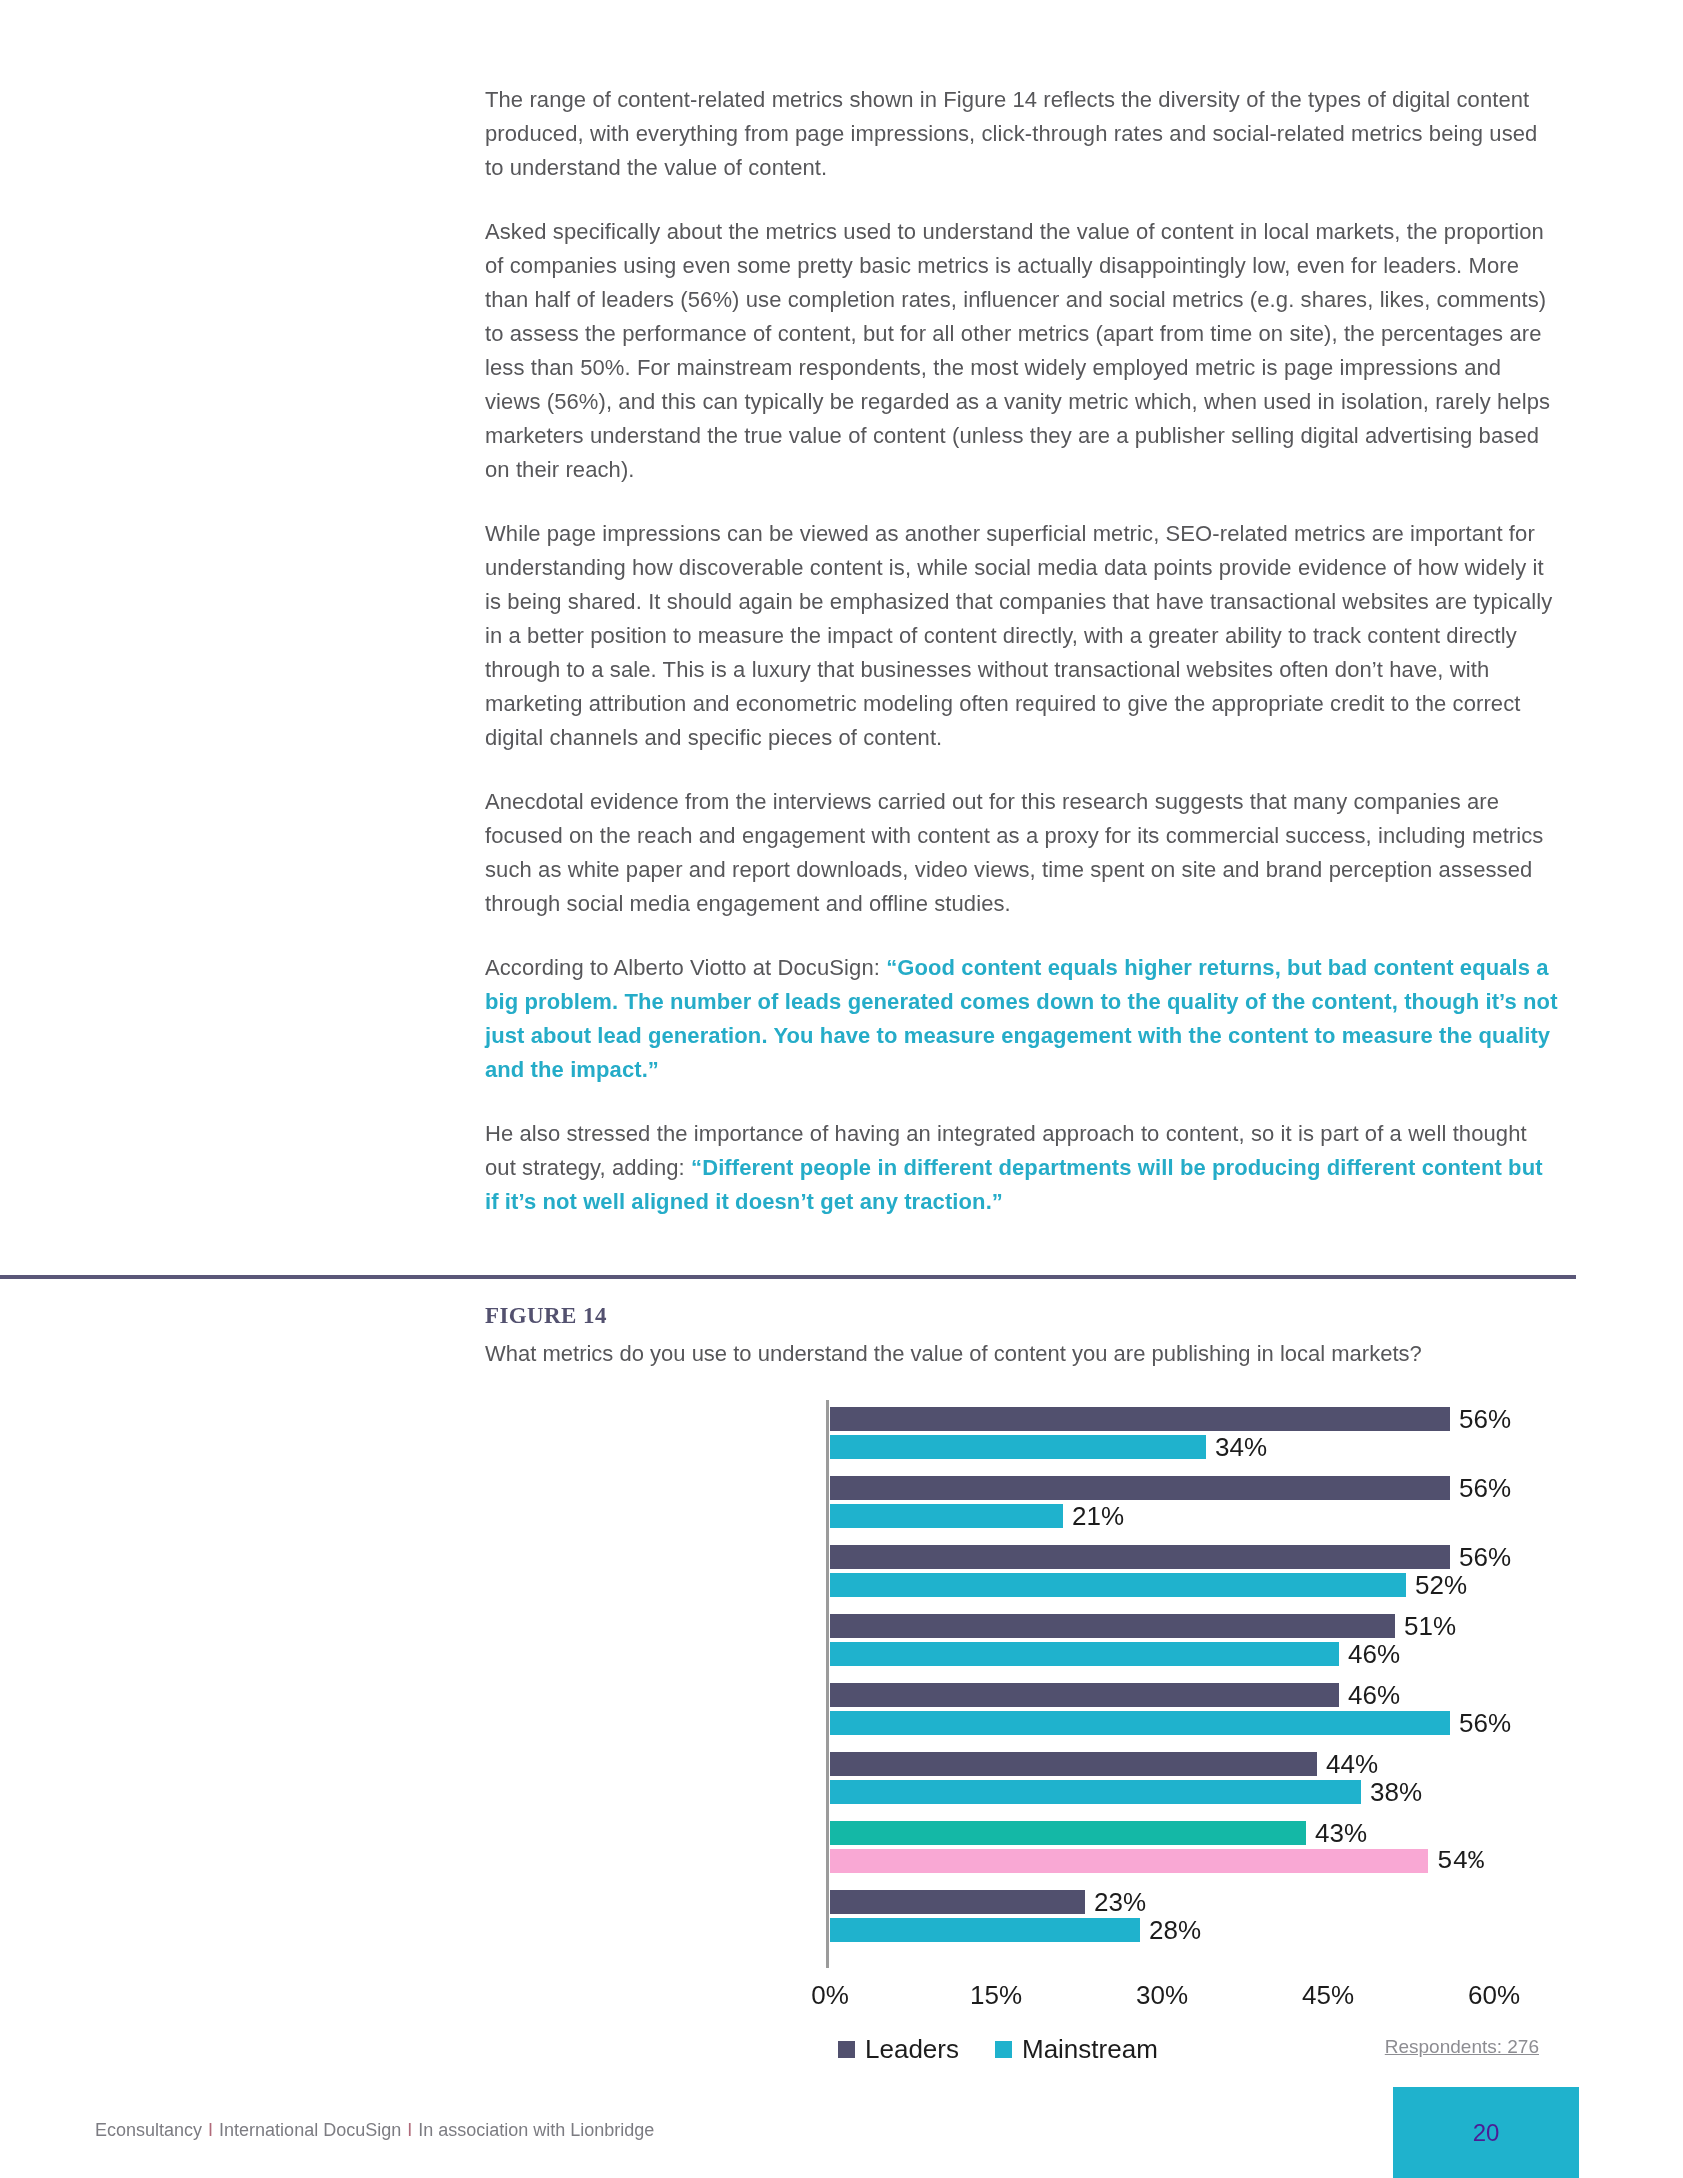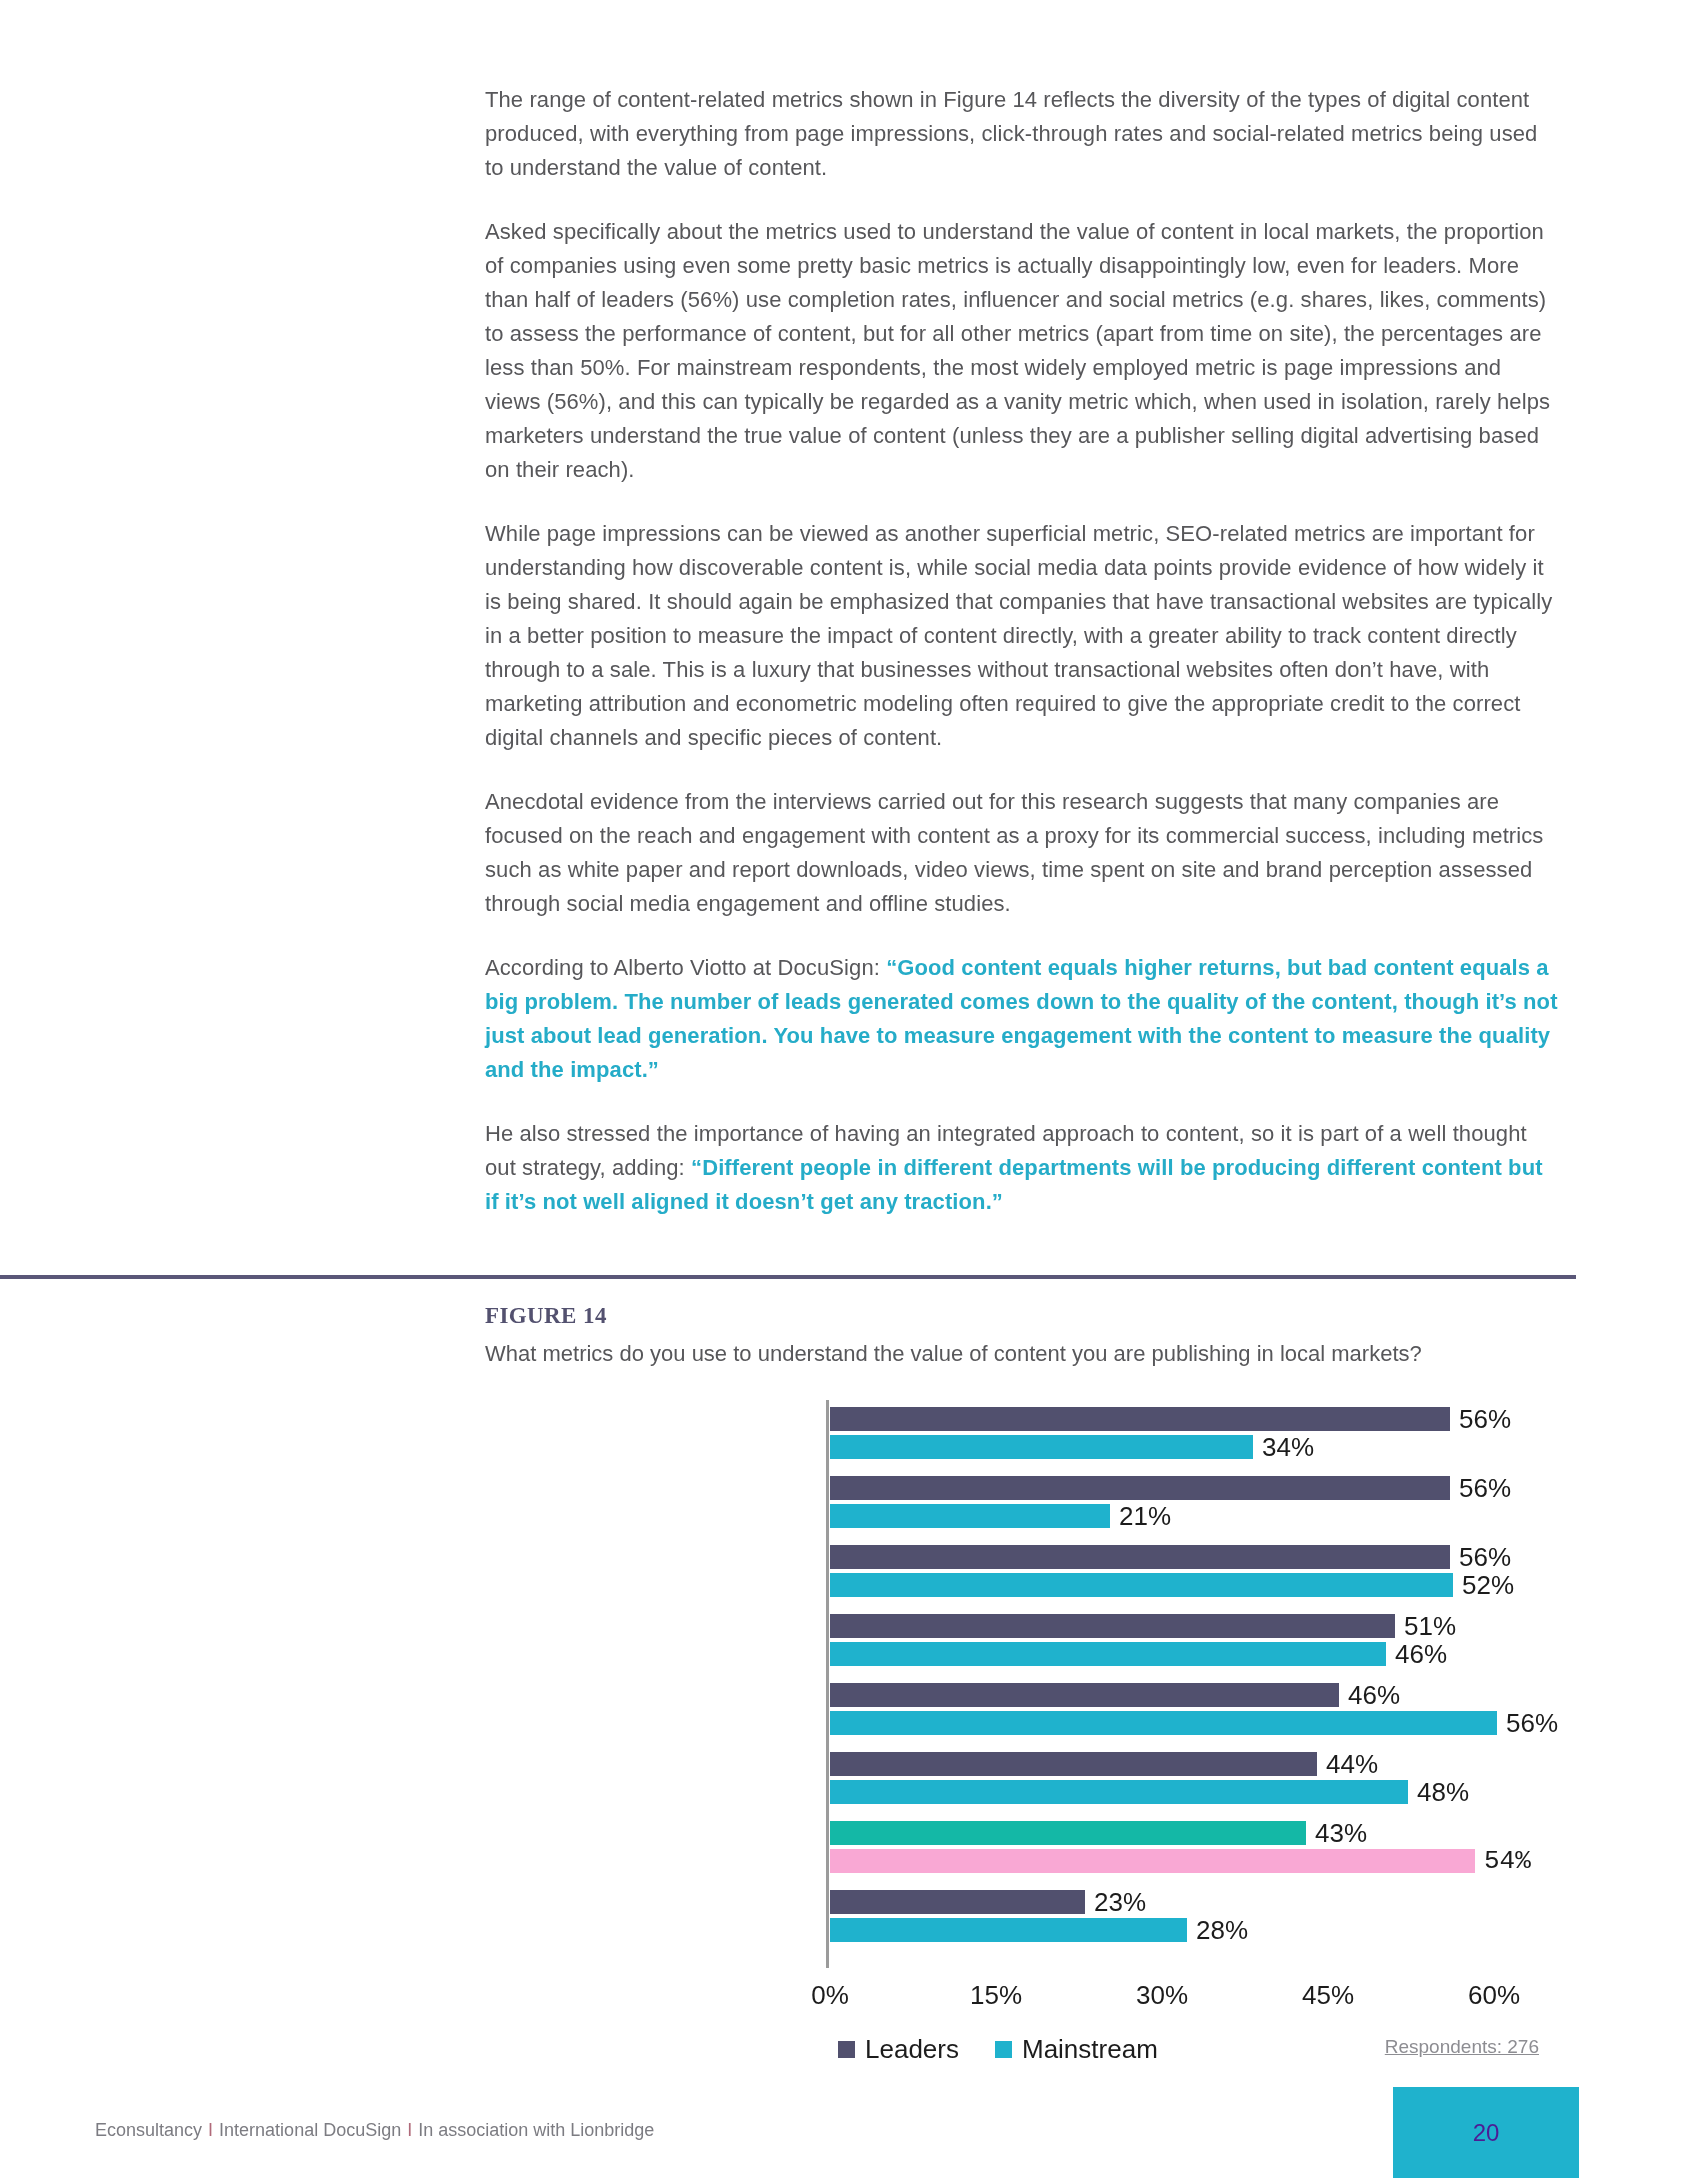--- a/index.html
+++ b/index.html
@@ -99,21 +99,20 @@
     height: 24px;
     display: block;
   }
   .bar.leaders {
     top: 3px;
     background: #51506e;
   }
   .bar.mainstream {
     top: 31px;
     background: #1fb2cd;
-    padding-left: 47px;
   }
   .bar-value {
     position: absolute;
     left: 100%;
     top: 50%;
     transform: translateY(-50%);
     margin-left: 9px;
     font-size: 26px;
     color: #1c1c1c;
     white-space: nowrap;
@@ -270,21 +269,21 @@
         <div class="bar mainstream" style="width: 620px; background: rgb(31, 178, 205);">
           <span class="bar-value">56%</span>
         </div>
       </div>
       <div class="cat-row">
         <div class="cat-label"></div>
         <div class="bar leaders" style="width: 487px; background: rgb(81, 80, 110);">
           <span class="bar-value">44%</span>
         </div>
         <div class="bar mainstream" style="width: 531px; background: rgb(31, 178, 205);">
-          <span class="bar-value">48%</span>
+          <span class="bar-value">38%</span>
         </div>
       </div>
       <div class="cat-row">
         <div class="cat-label"></div>
         <div class="bar leaders" style="width: 476px; background: #14b8a6;">
           <span class="bar-value">43%</span>
         </div>
         <div class="bar mainstream" style="width: 598px; background: #f9a8d4; font-family: Liberation Mono, monospace;">
           <span class="bar-value">54%</span>
         </div>

